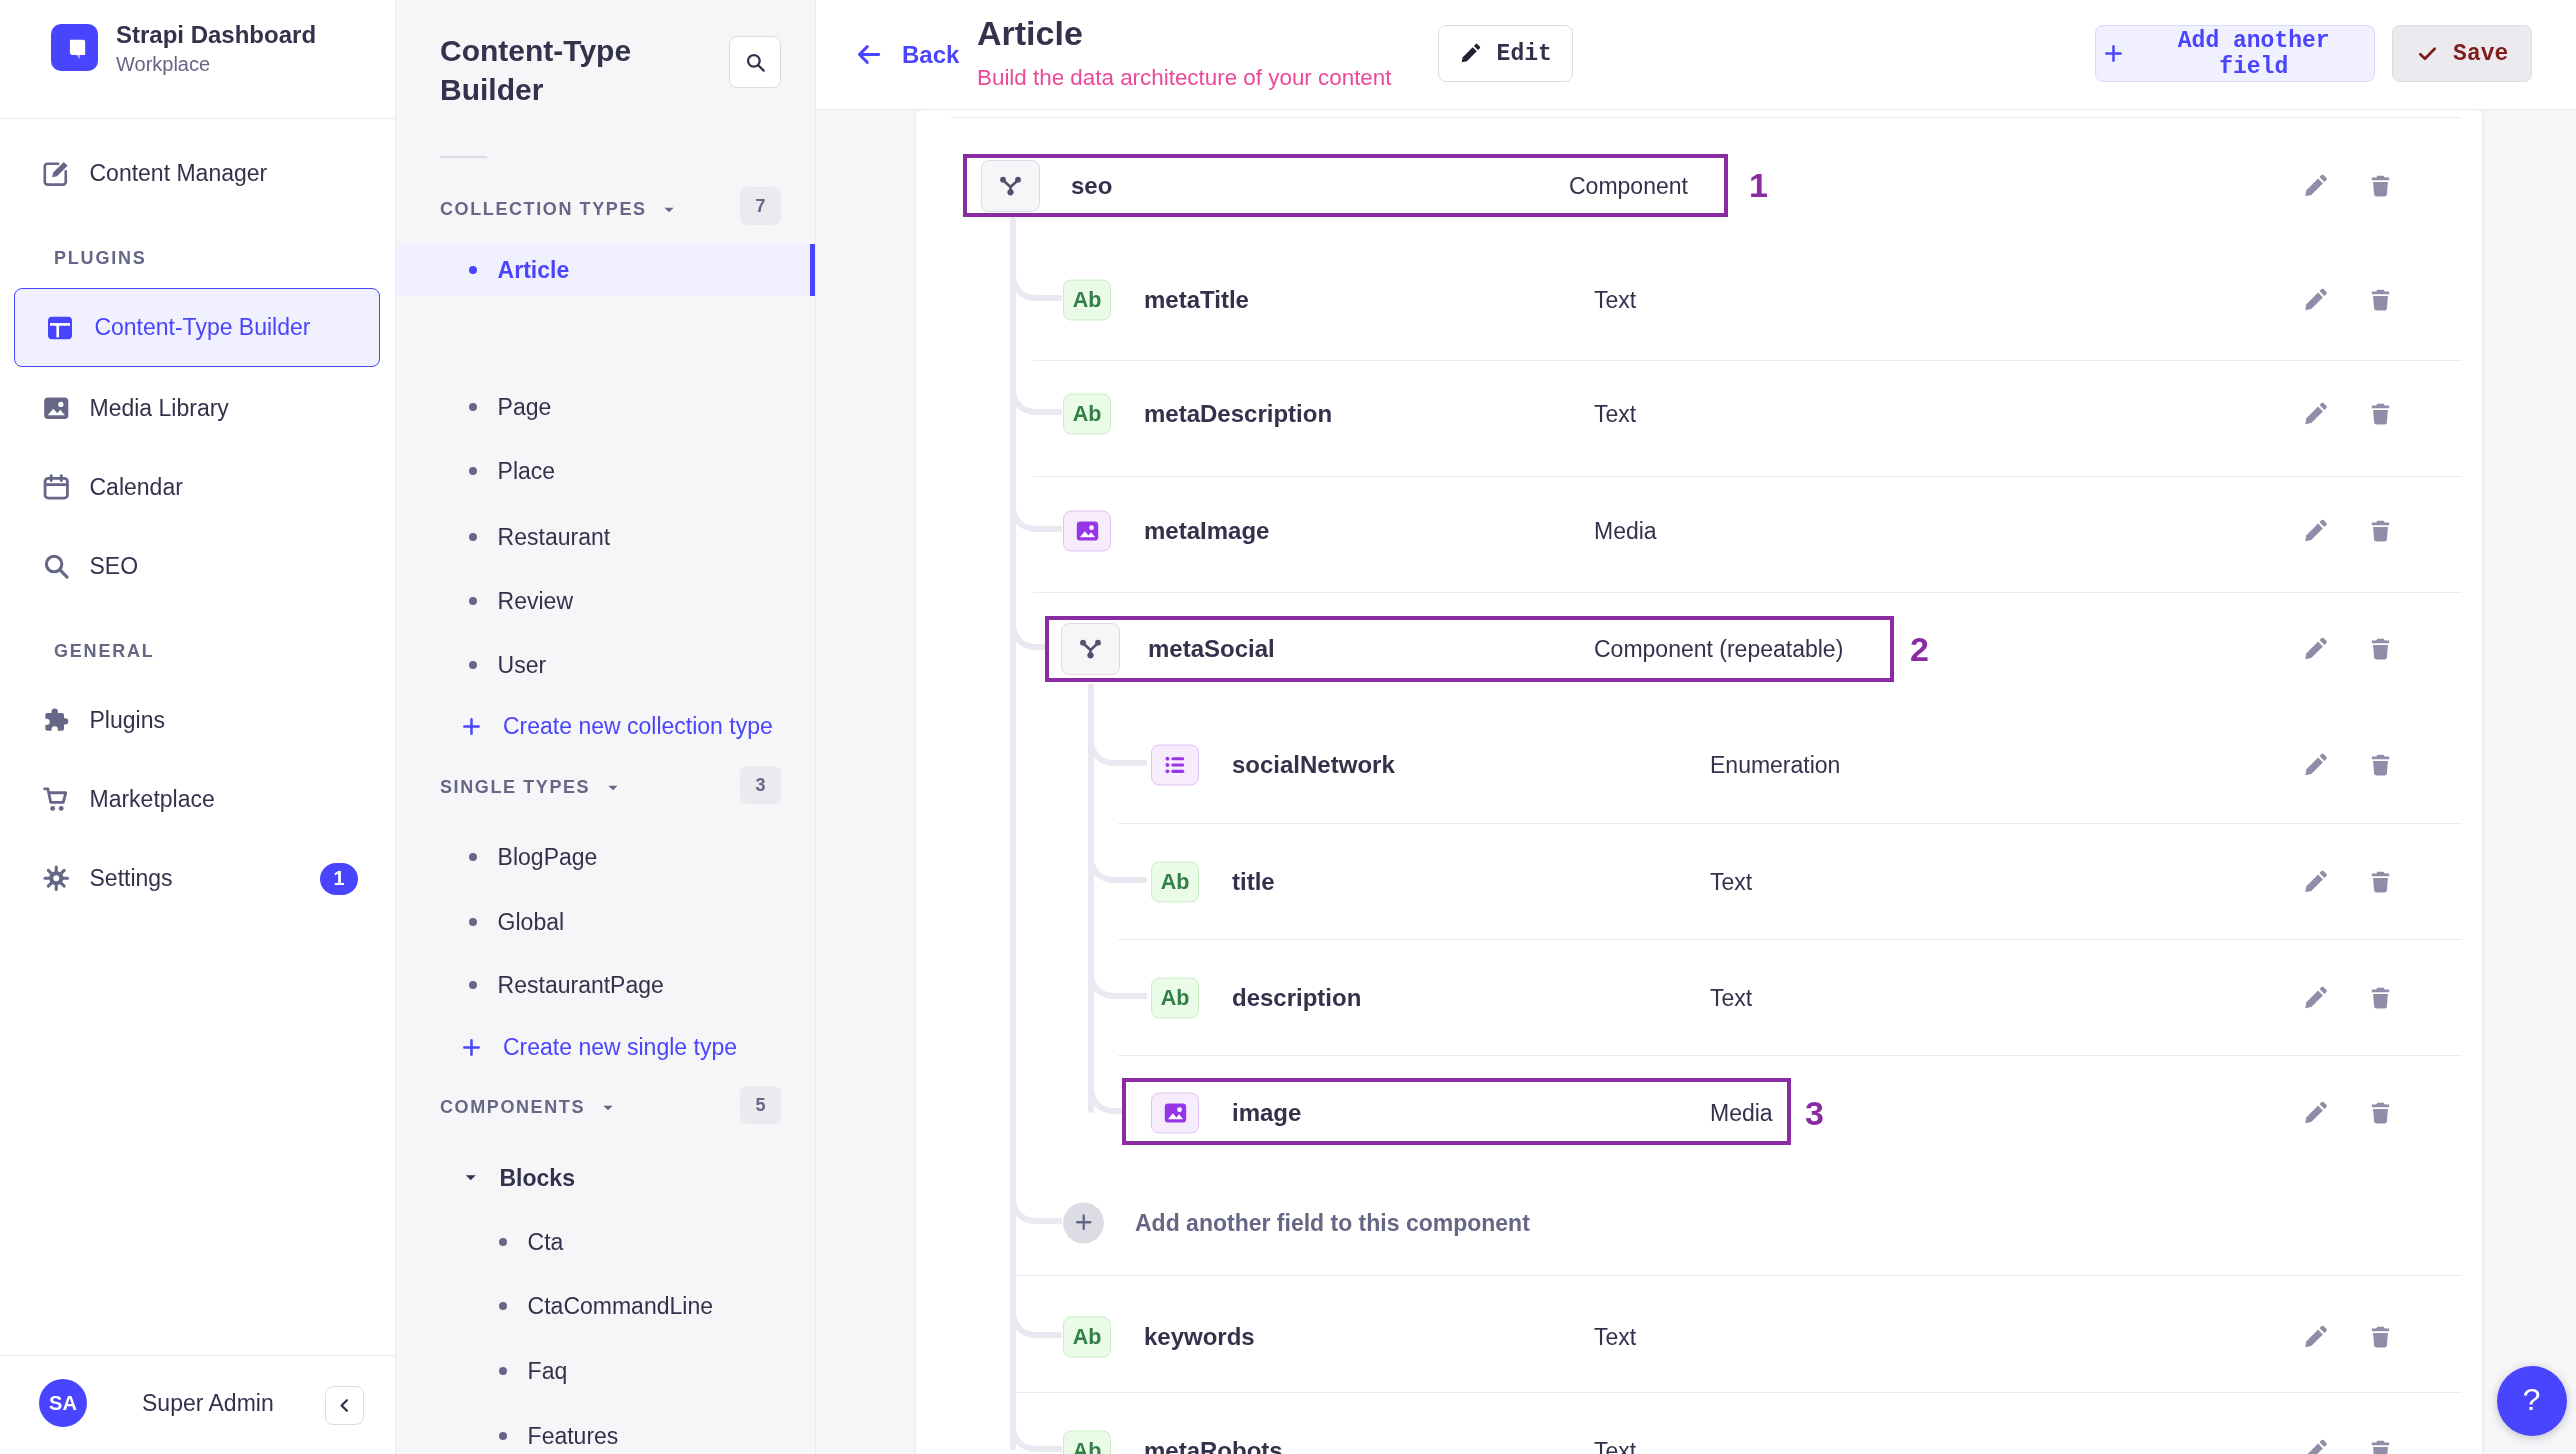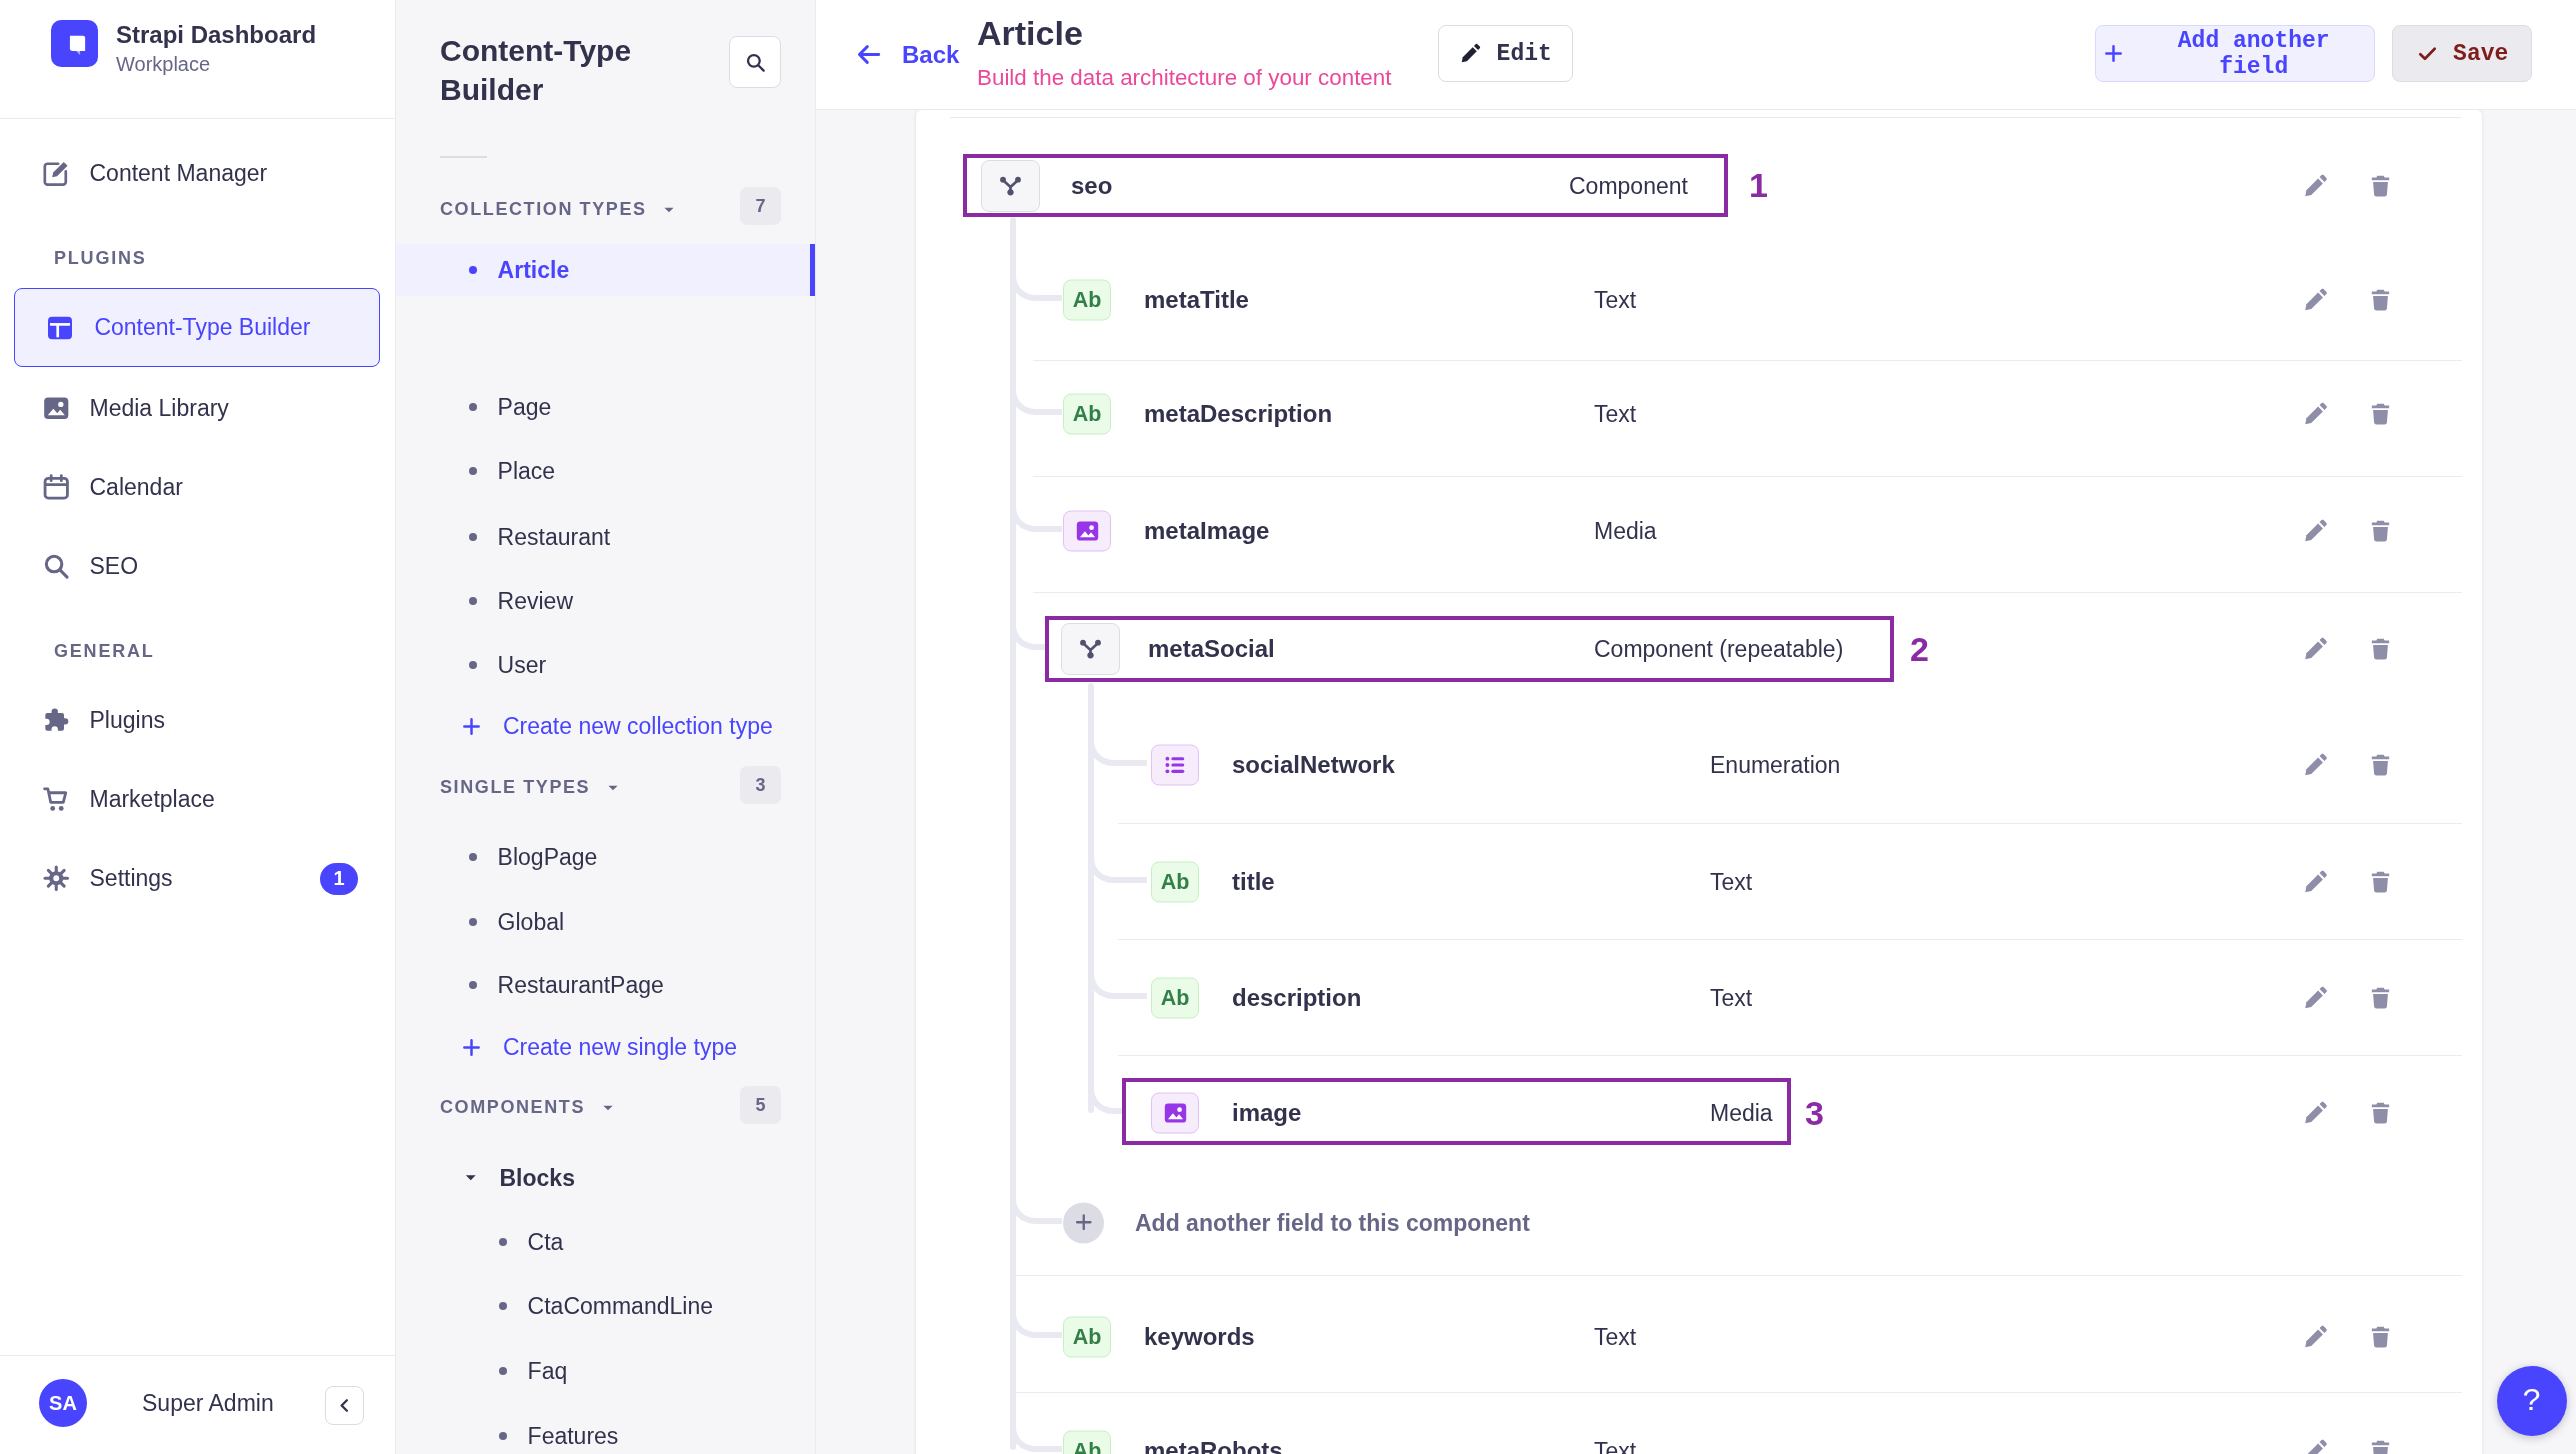--- a/index.html
+++ b/index.html
@@ -8,21 +8,21 @@
     background:#f6f6f9;
     font-family:"Liberation Sans", sans-serif;
     color:#32324d;
     -webkit-font-smoothing:antialiased;
   }
   svg{display:block;}
   button{font-family:Liberation Mono, monospace;cursor:pointer;}
 
   
   .s1{position:absolute;left:0;top:0;bottom:0;width:395px;background:#fff;border-right:0.9px solid #eaeaef;z-index:5;}
-  .brand{position:absolute;left:23px;top:20px;display:flex;align-items:flex-start;gap:18px;padding-left:28px;}
+  .brand{position:absolute;left:23px;top:20px;display:flex;align-items:center;gap:18px;padding-left:28px;}
   .logo{width:47px;height:47px;border-radius:10px;background:#4945ff;display:flex;align-items:center;justify-content:center;}
   .brand-title{font-size:24px;font-weight:700;color:#32324d;line-height:29px;}
   .brand-sub{font-size:20px;color:#666687;margin-top:3.6px;}
   .s1div{position:absolute;left:0;width:395px;height:0.9px;background:#eaeaef;}
   .s1item{position:absolute;left:0;width:395px;height:79px;display:flex;align-items:center;gap:18px;padding-left:41px;box-sizing:border-box;font-size:23px;font-weight:500;color:#32324d;cursor:pointer;}
   .s1item .ic{width:30.5px;height:30.5px;color:#666687;flex:none;}
   .s1head{position:absolute;left:54px;font-size:18px;font-weight:700;letter-spacing:1.8px;color:#666687;}
   .s1active{position:absolute;left:14.4px;width:366px;height:79px;box-sizing:border-box;border:1.8px solid #4945ff;background:#f0f0ff;border-radius:8px;display:flex;align-items:center;gap:18px;padding-left:29px;font-size:23px;font-weight:500;color:#4945ff;cursor:pointer;}
   .s1active .ic{width:32px;height:32px;color:#4945ff;flex:none;}
   .nbadge{position:absolute;left:320px;top:50%;transform:translateY(-50%);min-width:38px;height:32px;border-radius:16px;background:#4945ff;color:#fff;font-size:20px;font-weight:700;display:flex;align-items:center;justify-content:center;}

